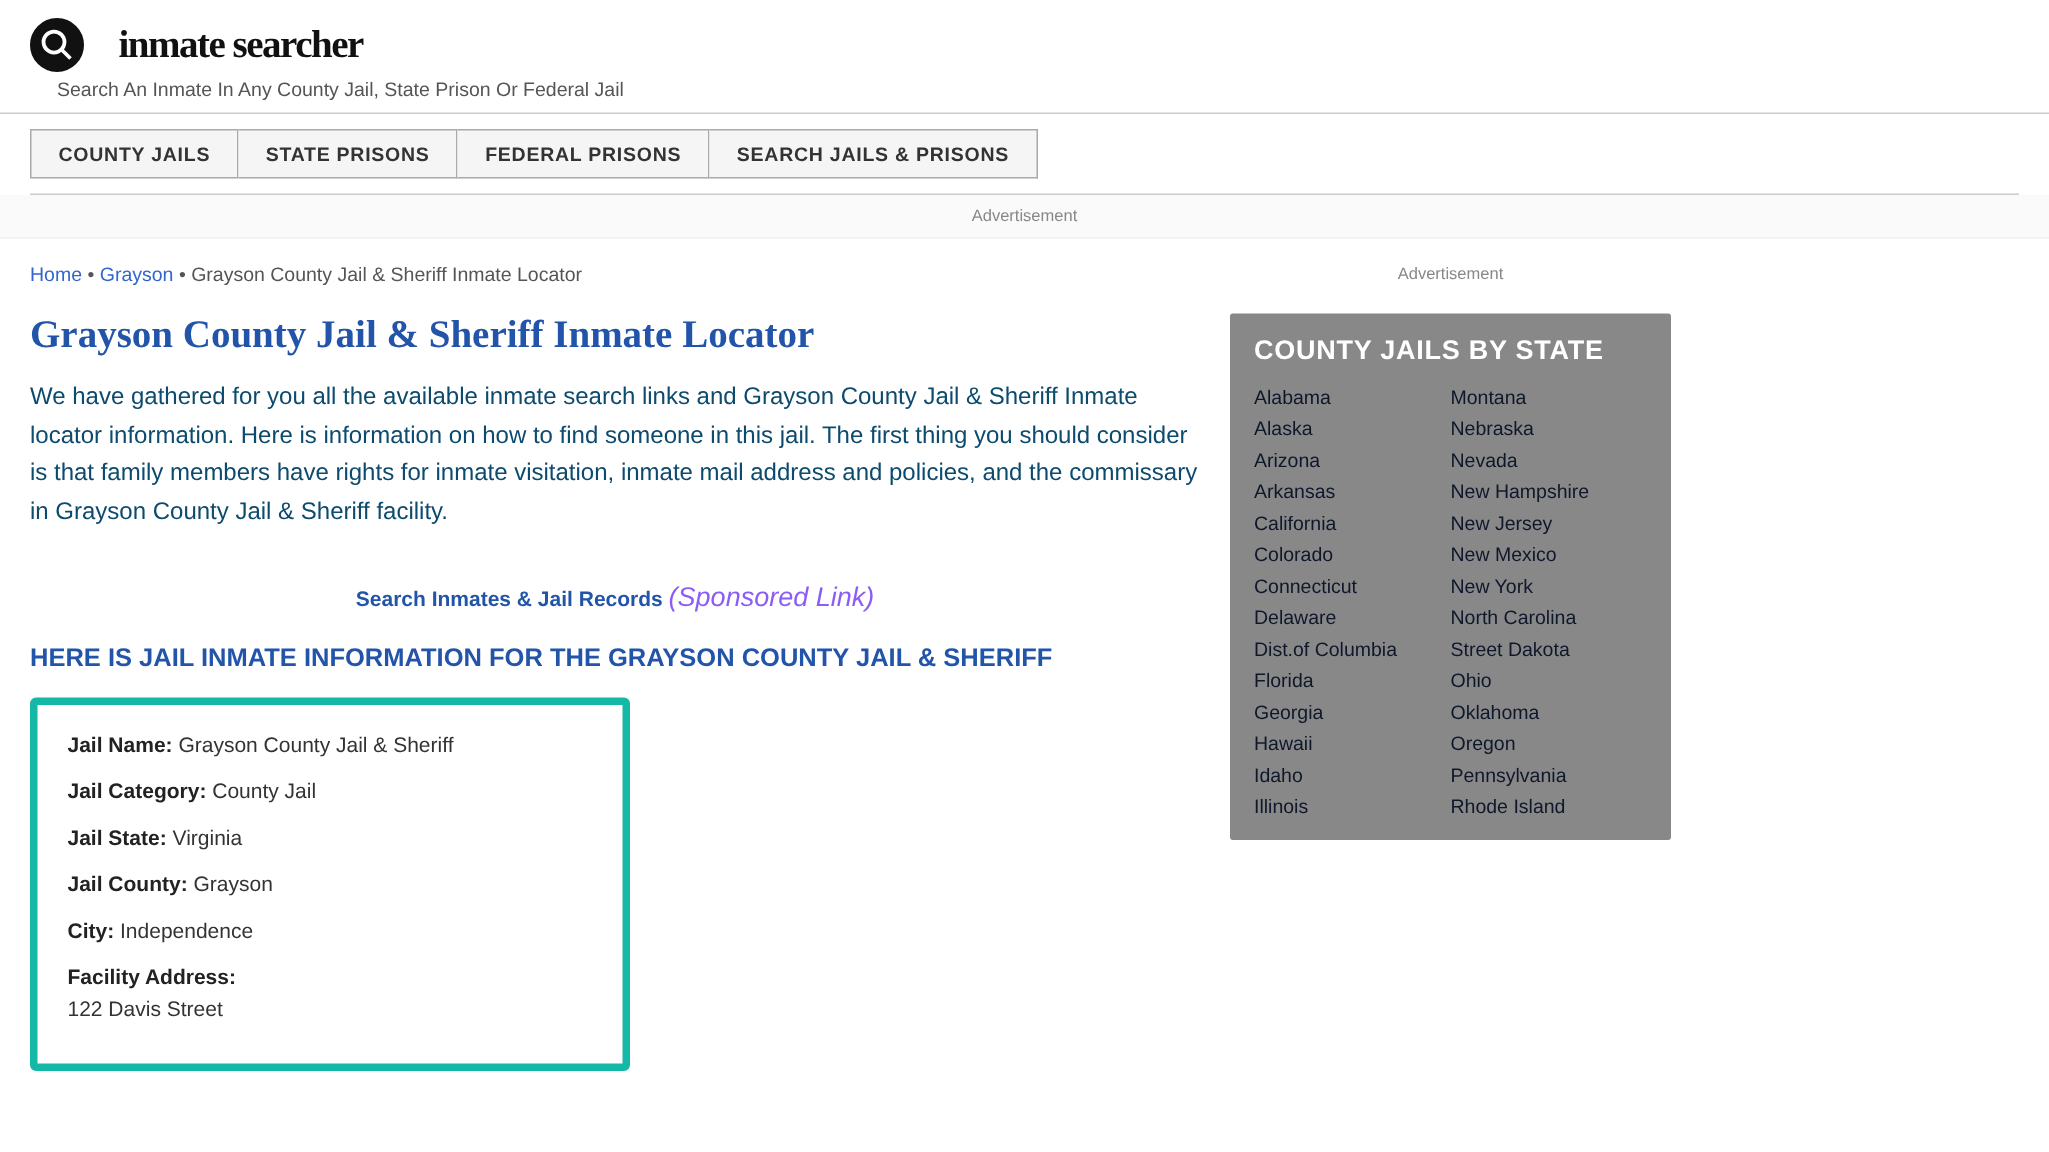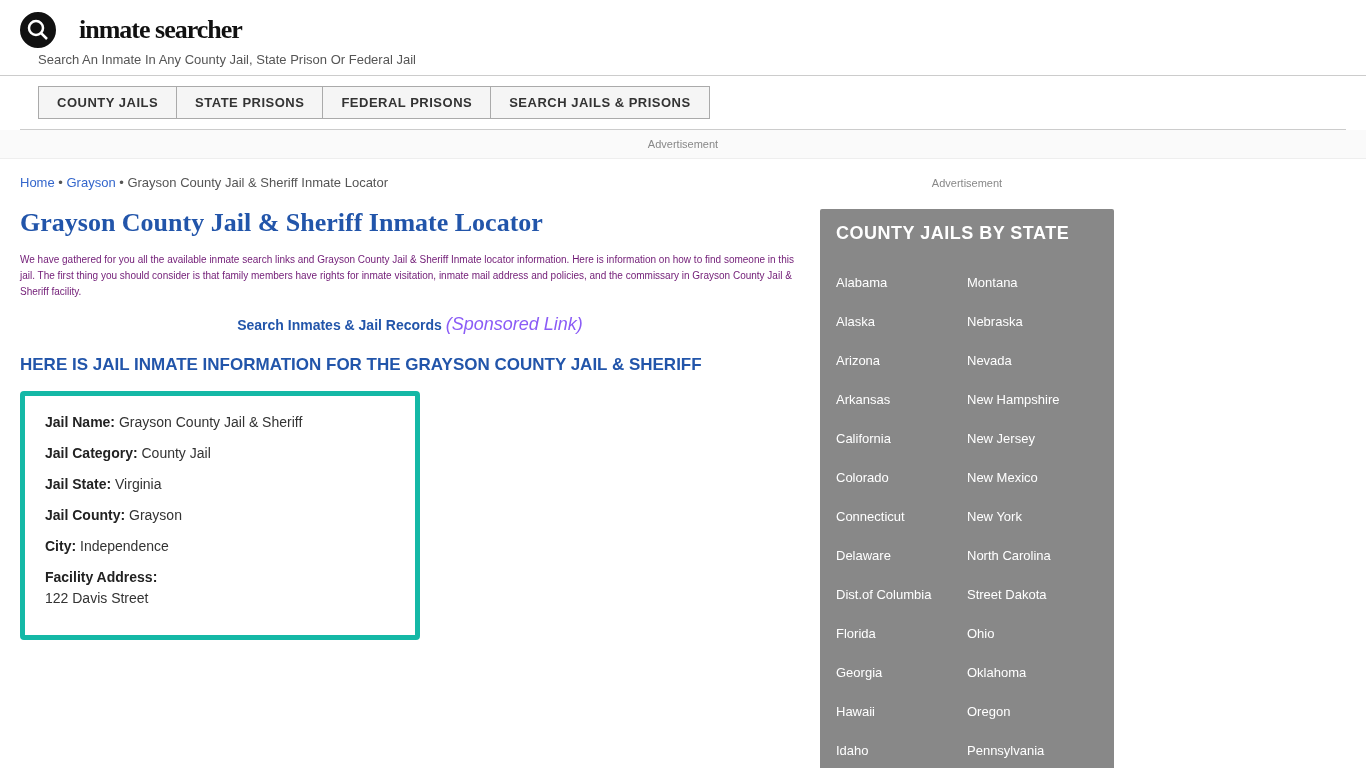--- a/index.html
+++ b/index.html
@@ -7,21 +7,21 @@
     
     
     #header { padding: 12px 20px 8px 20px; border-bottom: 1px solid #ccc; }
     #logo-area { display: flex; align-items: center; gap: 6px; margin-bottom: 4px; }
     #logo-icon { width: 36px; height: 36px; border-radius: 50%; background: #111; border: 3px solid #111; display: flex; align-items: center; justify-content: center; color: white; font-size: 16px; font-weight: bold; flex-shrink: 0; }
     #logo-text { font-size: 28px; font-weight: bold; font-family: Georgia, serif; color: #111; letter-spacing: -1px; }
     #logo-text span { color: #111; }
     #tagline { font-size: 13px; color: #555; margin-left: 18px; }
     
     
-    #nav { padding: 10px 38px; display: flex; gap: 0; }
+    #nav { padding: 10px 20px; display: flex; gap: 0; }
     .nav-btn { padding: 8px 18px; border: 1px solid #aaa; background: #f5f5f5; color: #333; font-size: 13px; font-weight: bold; cursor: pointer; letter-spacing: 0.5px; text-transform: uppercase; }
     .nav-btn + .nav-btn { border-left: none; }
     
     
     #nav-divider { border: none; border-top: 1px solid #ccc; margin: 0 20px; }
     
     
     #ad-bar { text-align: center; padding: 8px; color: #888; font-size: 11px; border-bottom: 1px solid #eee; background: #fafafa; }
     
     
@@ -31,21 +31,21 @@
     #content { flex: 1; padding: 16px 20px 20px 20px; max-width: 820px; }
     
     
     #breadcrumb { font-size: 13px; color: #555; margin-bottom: 18px; }
     #breadcrumb a { color: #3366cc; text-decoration: none; }
     
     
     #page-title { font-size: 26px; color: #2255aa; font-weight: bold; margin-bottom: 14px; font-family: Georgia, serif; }
     
     
-    #description { font-size: 10px; color: #701a75; line-height: 1.6; margin-bottom: 14px; }
+    #description { font-size: 16px; color: #0c4a6e; line-height: 1.6; margin-bottom: 34px; }
     
     
     #sponsored-link { text-align: center; margin-bottom: 18px; font-size: 14px; }
     #sponsored-link a { color: #2255aa; font-weight: bold; text-decoration: none; }
     #sponsored-link .sponsored-label { color: #8b5cf6; font-style: italic; font-size: 18px; }
     
     
     #section-heading { color: #2255aa; font-size: 17px; font-weight: bold; text-transform: uppercase; margin-bottom: 14px; line-height: 1.4; }
     
     
@@ -56,21 +56,21 @@
     
     
     #sidebar { width: 310px; flex-shrink: 0; padding: 10px 16px 16px 0; }
     #sidebar-ad { color: #888; font-size: 11px; text-align: center; margin-bottom: 12px; padding: 8px; }
     
     
     #state-box { background: #888; color: #fff; border-radius: 2px; padding: 14px 16px; }
     #state-box-title { font-size: 18px; font-weight: bold; text-transform: uppercase; color: #ffffff; margin-bottom: 12px; letter-spacing: 0.5px; }
     #state-columns { display: flex; gap: 0; }
     .state-col { flex: 1; display: flex; flex-direction: column; gap: 4px; }
-    .state-link { color: #ffffff; font-size: 13px; text-decoration: none; cursor: pointer; padding: 1px 0; margin-top: 18px; }
+    .state-link { color: #0f172a; font-size: 13px; text-decoration: none; cursor: pointer; padding: 1px 0; }
   </style>
 </head>
 <body>
 
 <div id="header">
   <div id="logo-area">
     <div id="logo-icon">
       <svg width="22" height="22" viewBox="0 0 22 22">
         <circle cx="9" cy="9" r="7" fill="none" stroke="white" stroke-width="2.5"></circle>
         <line x1="14" y1="14" x2="20" y2="20" stroke="white" stroke-width="2.5"></line>

